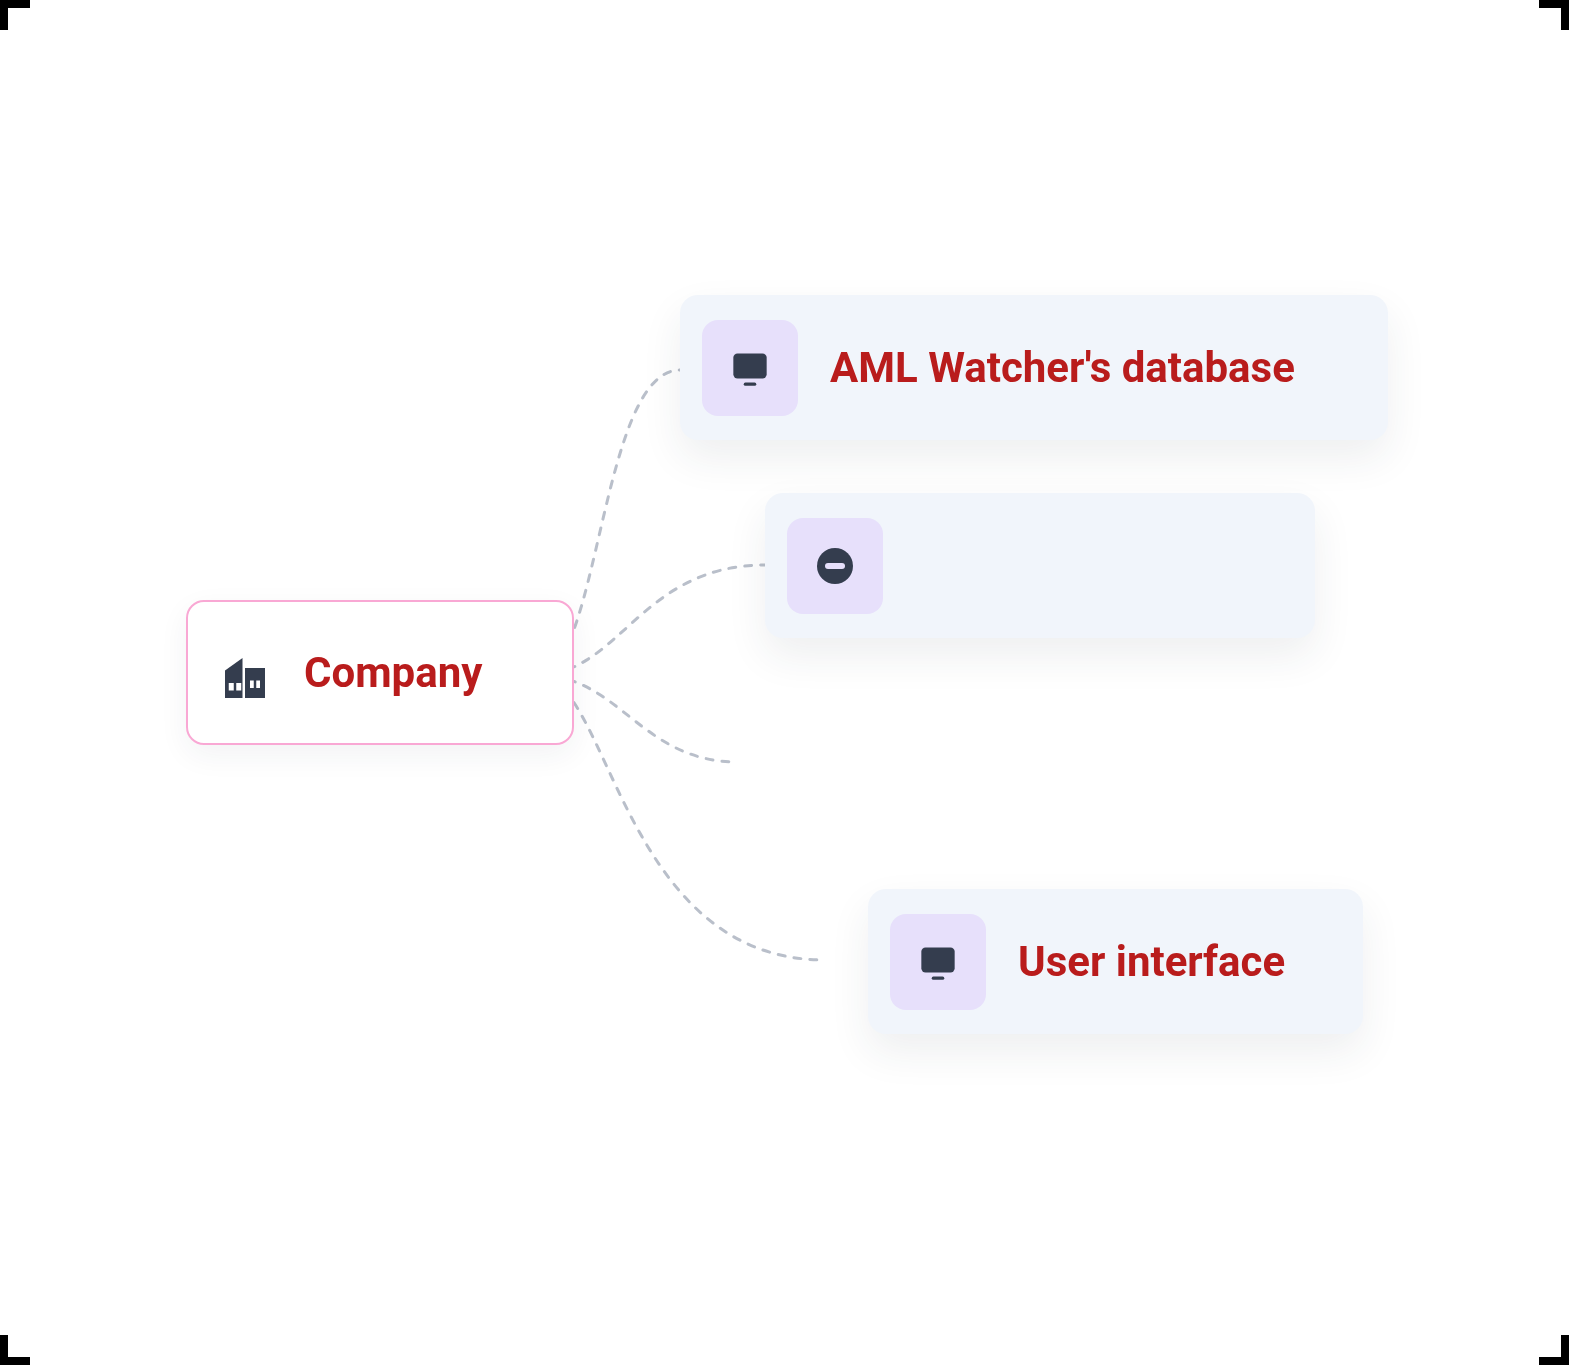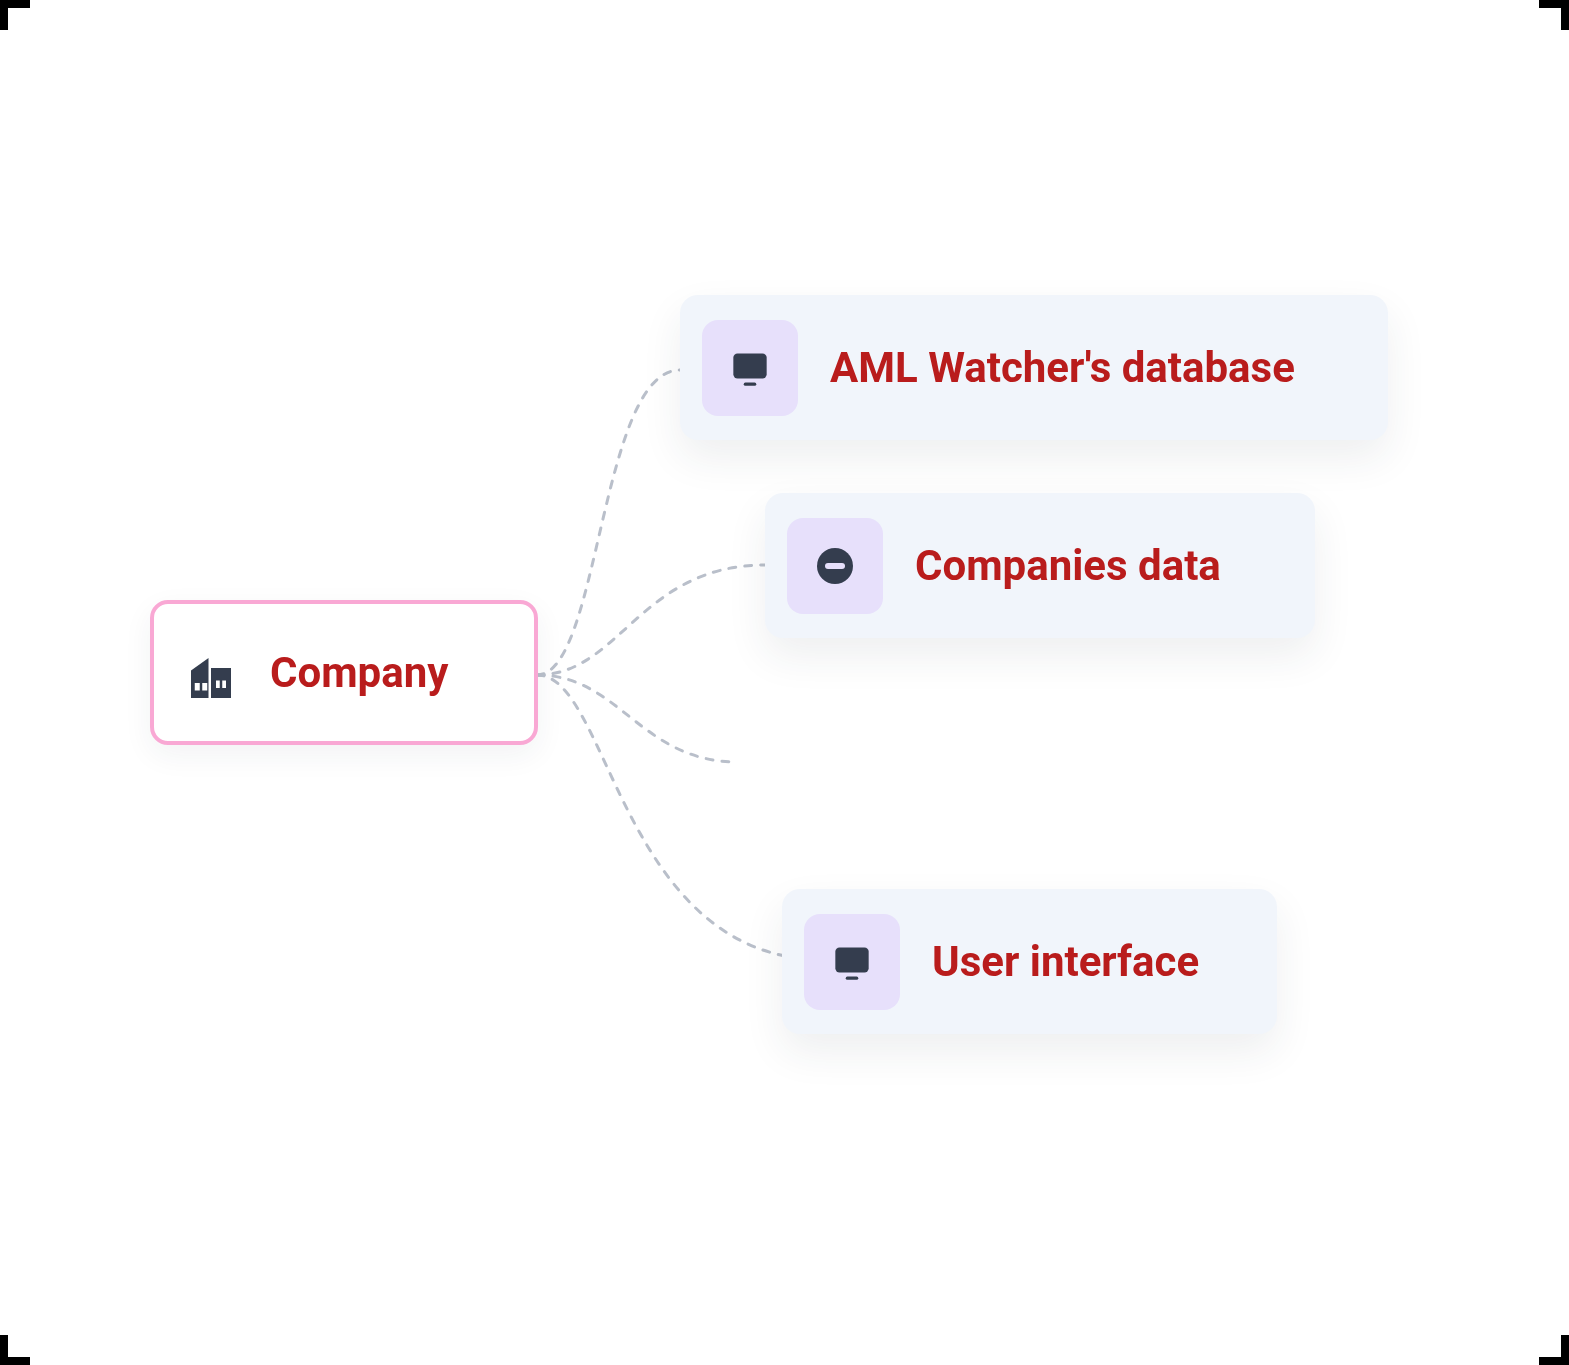--- a/index.html
+++ b/index.html
@@ -20,22 +20,23 @@
   }
   .node {
     position: absolute;
     display: flex;
     align-items: center;
     border-radius: 18px;
     padding: 22px 36px 22px 22px;
   }
   .root-node {
     background: #ffffff;
-    border: 4px solid #f9a8d4;
+    border: 2px solid #f9a8d4;
     box-shadow: 0 10px 30px rgba(40,50,70,0.06);
+    margin-left: 36px;
   }
   .leaf-node {
     background: #f1f5fb;
     box-shadow: 0 18px 40px rgba(40,50,70,0.08);
   }
   .icon-box {
     width: 96px;
     height: 96px;
     border-radius: 16px;
     background: #e7e0fb;
@@ -129,25 +130,24 @@
     <span class="node-label">AML Watcher's database</span>
   </div>
 
   <div class="node leaf-node" style="left:765px; top:493px; width:550px; height:145px;">
     <span class="icon-box">
       <svg width="48" height="48" viewBox="0 0 48 48">
         <circle cx="24" cy="24" r="18" fill="#343d4e"></circle>
         <rect x="14" y="21" width="20" height="6" rx="3" fill="#e7e0fb"></rect>
       </svg>
     </span>
-    <span class="node-label">Companies data</span>
   </div>
 
 
-  <div class="node leaf-node" style="left:782px; top:889px; width:495px; height:145px;">
+  <div class="node leaf-node" style="left:868px; top:889px; width:495px; height:145px;">
     <span class="icon-box">
       <svg width="50" height="50" viewBox="0 0 48 48">
         <rect x="8" y="10" width="32" height="24" rx="4" fill="#343d4e"></rect>
         <rect x="18" y="38" width="12" height="3" rx="1.5" fill="#343d4e"></rect>
       </svg>
     </span>
     <span class="node-label">User interface</span>
   </div>
 
 </div>

